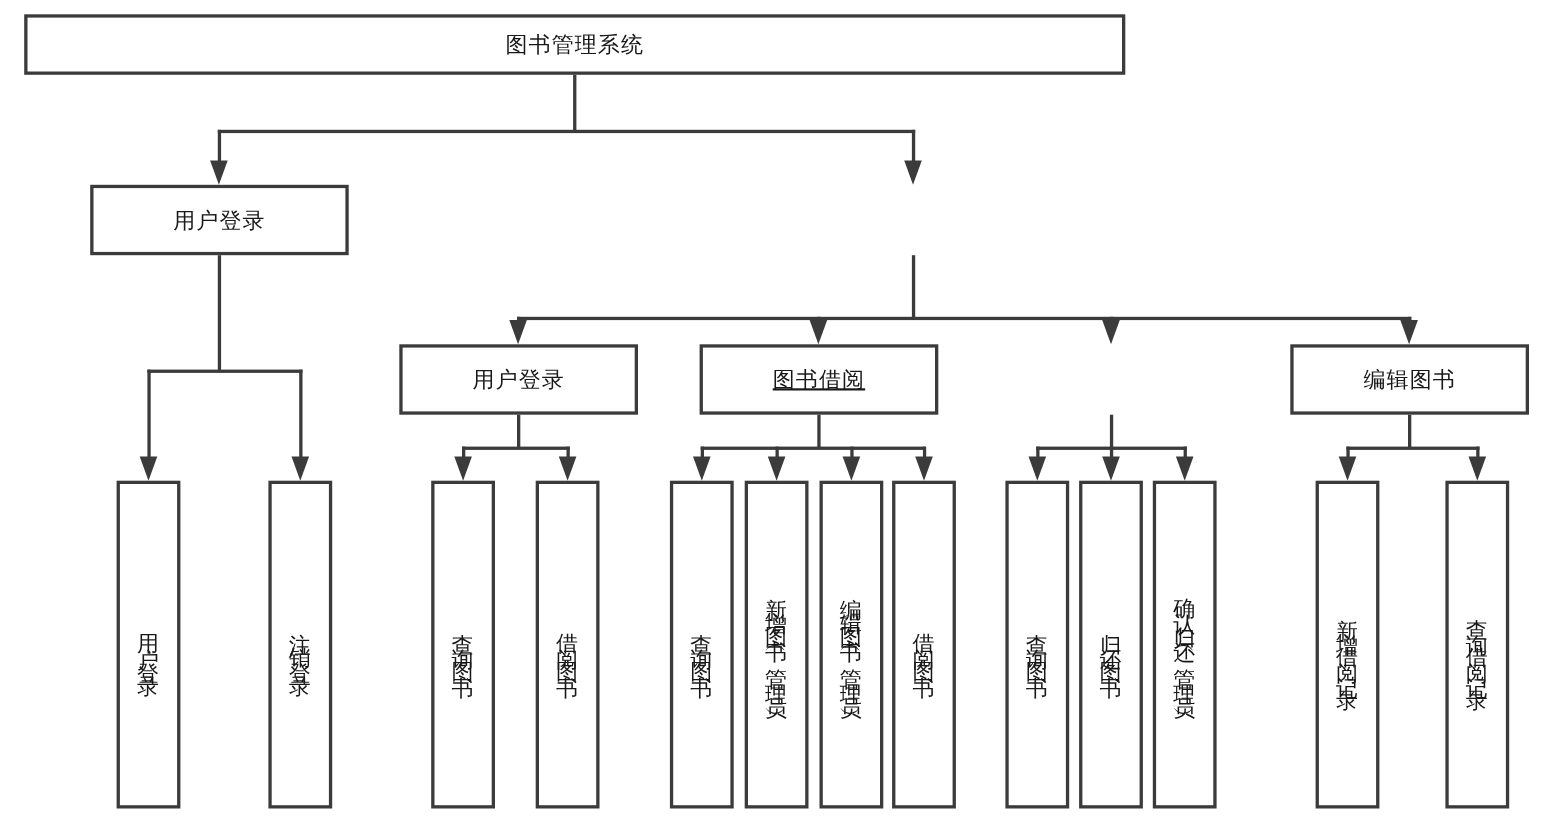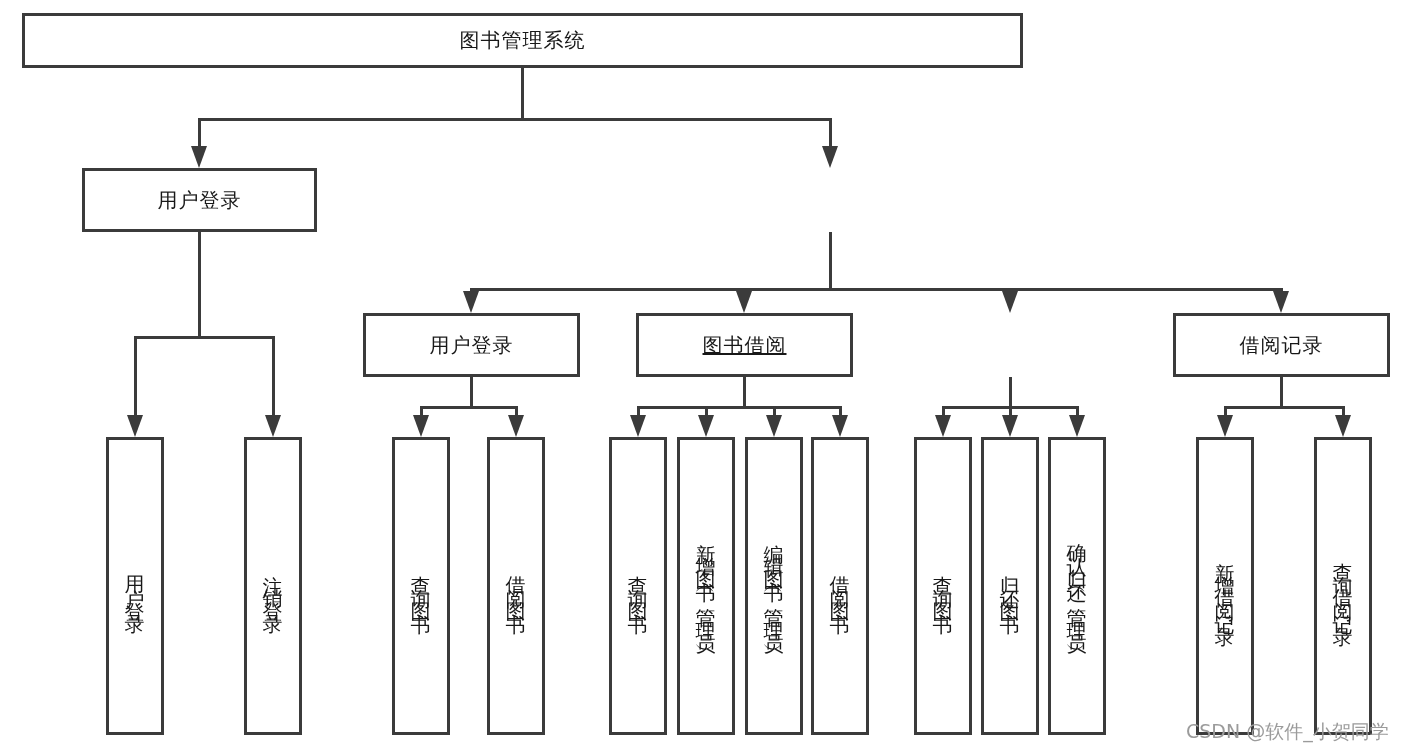--- a/index.html
+++ b/index.html
@@ -74,21 +74,21 @@
   <div class="vline" style="left:1280px;top:288px;height:6px;"></div>
   <div class="ahead" style="left:1273px;top:291px;"></div>
 
   <div class="node" style="left:363px;top:313px;width:217px;height:64px;">
     <span>用户登录</span>
   </div>
   <div class="node" style="left:636px;top:313px;width:217px;height:64px;text-decoration:underline;">
     <span>图书借阅</span>
   </div>
   <div class="node" style="left:1173px;top:313px;width:217px;height:64px;">
-    <span>借阅记录</span>
+    <span>编辑图书</span>
   </div>
 
   <div class="vline" style="left:470px;top:377px;height:31px;"></div>
   <div class="hline" style="left:420px;top:406px;width:98px;"></div>
   <div class="vline" style="left:420px;top:406px;height:12px;"></div>
   <div class="ahead" style="left:413px;top:415px;"></div>
   <div class="vline" style="left:515px;top:406px;height:12px;"></div>
   <div class="ahead" style="left:508px;top:415px;"></div>
 
   <div class="vline" style="left:743px;top:377px;height:31px;"></div>
@@ -155,15 +155,14 @@
     <span>确认归还（管理员）</span>
   </div>
 
   <div class="leaf" style="left:1196px;">
     <span>新增借阅记录</span>
   </div>
   <div class="leaf" style="left:1314px;">
     <span>查询借阅记录</span>
   </div>
 
-  <div class="watermark">CSDN @软件_小贺同学</div>
 
 </div>
 
 </body></html>

